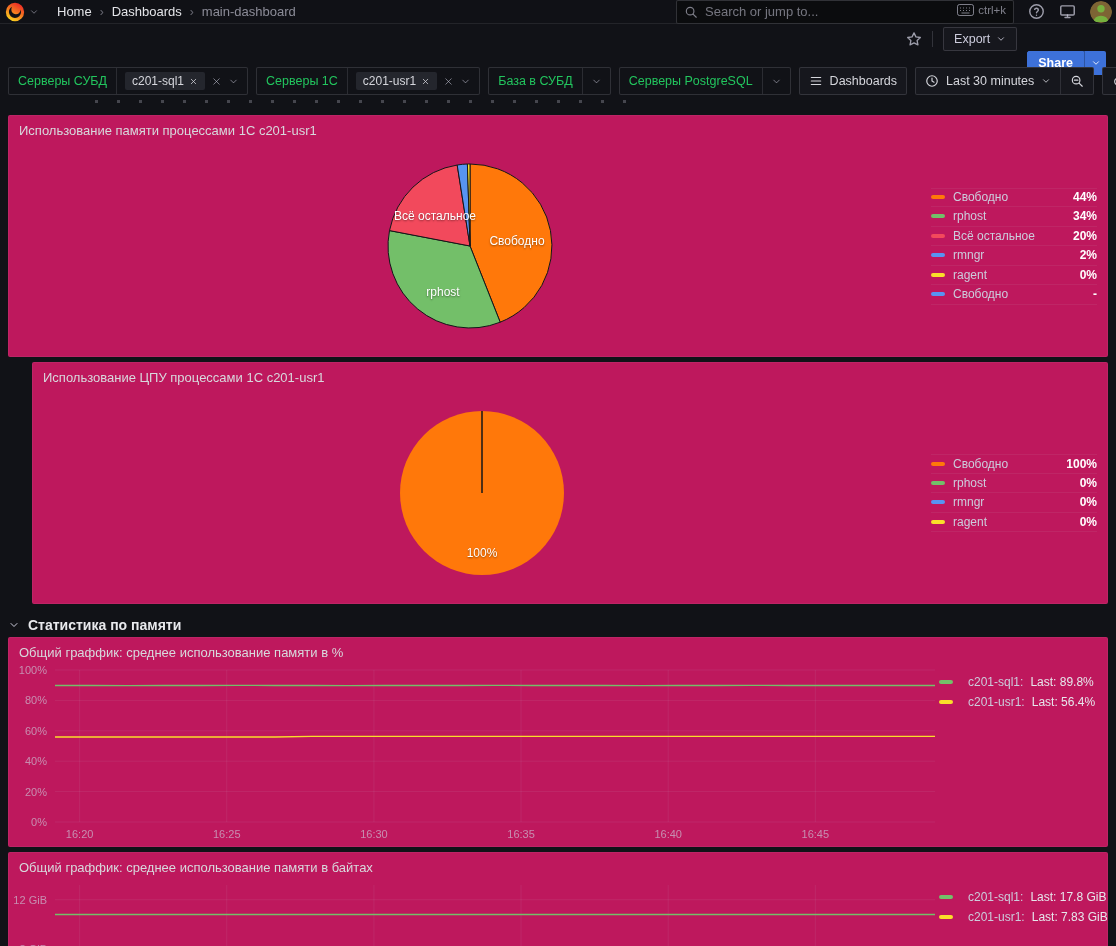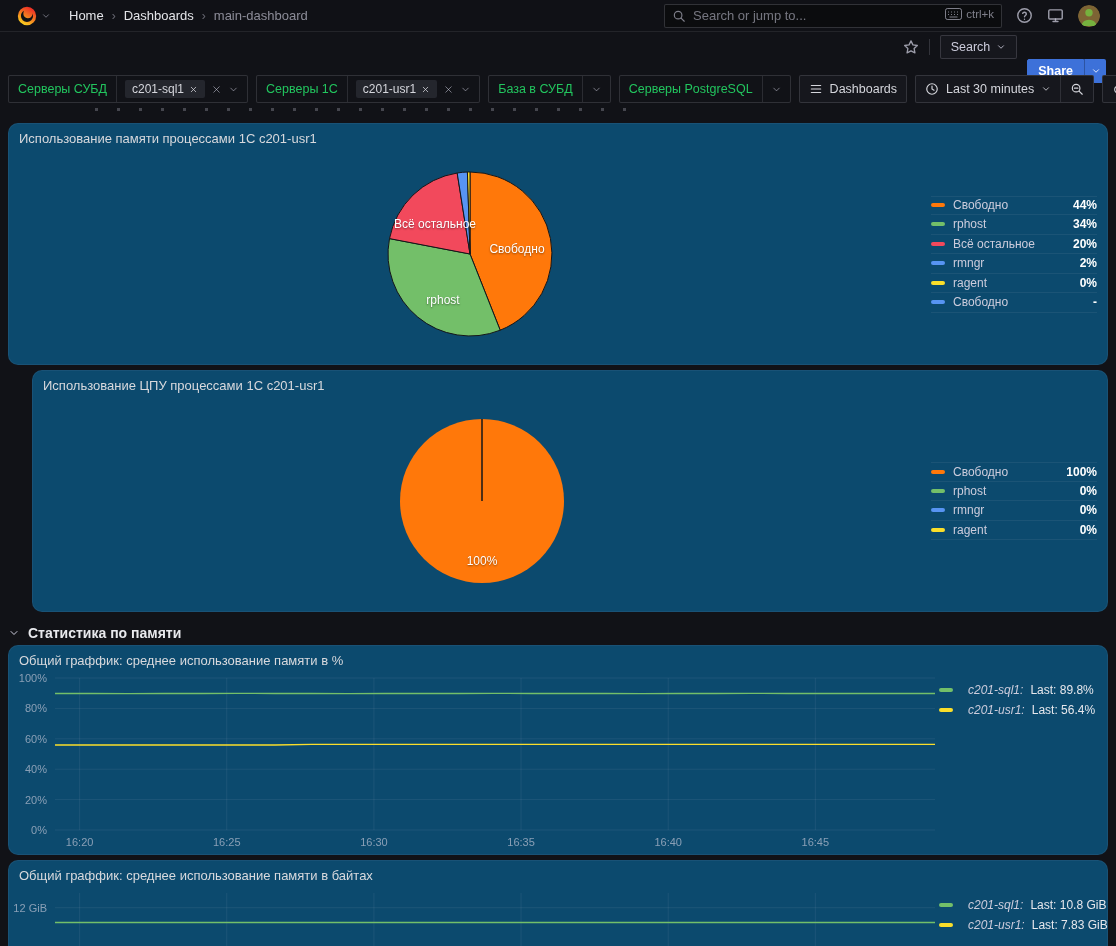--- a/index.html
+++ b/index.html
@@ -5,21 +5,21 @@
   * { box-sizing: border-box; margin: 0; padding: 0; }
   html,body { width:1116px; height:946px; overflow:hidden; }
   body {
     background:#111217; color:#ccccdc;
     font-family:"Liberation Sans","DejaVu Sans",sans-serif; font-size:13px;
   }
   svg { display:block; }
   .ic { stroke:currentColor; fill:none; stroke-width:2; stroke-linecap:round; stroke-linejoin:round; }
 
   
-  .topnav { height:32px; display:flex; align-items:center; gap:8px; padding:0 16px;
+  .topnav { height:24px; display:flex; align-items:center; gap:8px; padding:0 4px;
     border-bottom:1px solid rgba(204,204,220,0.10); background:#101116; }
   .logo-wrap { display:flex; align-items:center; gap:3px; cursor:pointer; }
   .crumbs { display:flex; align-items:center; gap:8px; margin-left:10px; white-space:nowrap; }
   .crumb { color:#e3e4e8; font-weight:500; cursor:pointer; }
   .crumb-sep { color:rgba(204,204,220,0.45); font-size:12px; }
   .crumb-current { color:rgba(204,204,220,0.65); }
   .searchbox { position:relative; margin-left:auto; width:338px; height:24px; }
   .searchbox input { width:100%; height:100%; background:#0b0c0e; color:#ccccdc;
     border:1px solid rgba(204,204,220,0.20); border-radius:2px; padding:0 64px 0 28px; font-size:13px;
     font-family:inherit; outline:none; }
@@ -59,21 +59,21 @@
     border-radius:2px; background:#16171d; }
   .group .gseg { display:flex; align-items:center; gap:7px; padding:0 9px; cursor:pointer;
     font-weight:500; font-size:12.5px; color:#d5d6dc; }
   .group .gsep { width:1px; background:rgba(204,204,220,0.14); }
 
   
   .clip-strip { height:3px; margin:5px 0 0 95px; width:545px;
     background:repeating-linear-gradient(90deg, rgba(204,204,220,0.28) 0 3px, transparent 3px 22px); }
 
   
-  .panel { margin:0 8px; background:#0c4a6e; border:1px solid rgba(204,204,220,0.07); border-radius:10px; }
+  .panel { margin:0 8px; background:#be185d; border:1px solid rgba(204,204,220,0.07); border-radius:2px; }
   .panel-title { padding:7px 10px 0; font-size:13px; font-weight:500; color:#d8d9dd; cursor:pointer; }
   .p1 { margin-top:12px; height:242px; }
   .p2 { margin-top:5px; height:242px;margin-left:32px; }
   .p3 { margin-top:0; height:210px; }
   .p4 { margin-top:5px; height:220px; }
 
   .pie-body { display:flex; height:calc(100% - 24px); }
   .pie-area { flex:1; display:flex; align-items:center; justify-content:center; }
   .pie-wrap { position:relative; width:170px; height:170px; }
   .pie-label { position:absolute; z-index:1; transform:translate(-50%,-50%); color:#fff; font-size:12px;
@@ -88,21 +88,21 @@
     border-bottom:1px solid rgba(204,204,220,0.08); cursor:pointer; }
   .lrow:first-child { border-top:1px solid rgba(204,204,220,0.08); }
   .dash { width:14px; height:4px; border-radius:2px; margin-right:8px; flex:none; }
   .lname { flex:1; color:#ccccdc; }
   .lval { color:#fff; font-weight:600; }
 
   .ts-body { display:flex; height:calc(100% - 24px); }
   .ts-chart { flex:1; height:100%; }
   .ts-legend { width:168px; padding:12px 4px 0 0; }
   .ts-lrow { display:flex; align-items:center; gap:7px; height:20px; font-size:12px; cursor:pointer; white-space:nowrap; }
-  .ts-name { color:#ccccdc;font-style:italic; }
+  .ts-name { color:#ccccdc; }
   .ts-val { color:#e6e7ec; font-weight:500; }
 
   
   .section-row { display:flex; align-items:center; gap:8px; margin:9px 8px 0; height:24px;
     color:#e8e9ed; font-weight:600; font-size:14px; cursor:pointer; }
   .section-row .chev { color:#ccccdc; display:flex; }
 </style>
 </head>
 <body>
 
@@ -174,21 +174,21 @@
 </div>
 
 <div class="toolbar2">
   <span class="star-btn">
     <svg class="ic" width="16" height="16" viewBox="0 0 24 24" stroke-width="1.7">
         <path d="M12 2.8l2.9 6 6.6.9-4.8 4.6 1.2 6.5L12 17.7 6.1 20.8l1.2-6.5L2.5 9.7l6.6-.9z"></path>
       </svg>
   </span>
   <div class="vdiv"></div>
   <button class="btn">
-    <span>Search</span>
+    <span>Export</span>
     <svg class="ic" width="10" height="10" viewBox="0 0 24 24">
         <path d="M6 9l6 6 6-6"></path>
       </svg>
   </button>
   <div class="split">
     <button class="btn btn-blue seg-main">
       <span>Share</span>
     </button>
     <span class="seg-arrow blue">
       <svg class="ic" width="10" height="10" viewBox="0 0 24 24">
@@ -477,21 +477,21 @@
           <line x1="806.3199999999999" x2="806.3199999999999" y1="10" y2="172" stroke="rgba(204,204,220,0.09)"></line>
           <text x="806.3199999999999" y="188" text-anchor="middle" font-size="11" fill="rgba(204,204,220,0.65)">16:45</text>
           <polyline points="46.0,39.5 119.3,39.5 192.7,39.5 266.0,39.5 339.3,39.5 412.7,39.5 486.0,39.5 559.3,39.5 632.7,39.5 706.0,39.5 779.3,39.5 852.7,39.5 926.0,39.5" fill="none" stroke="#73BF69" stroke-width="1.3"></polyline>
           <polyline points="46.0,102.8 119.3,102.8 192.7,102.8 266.0,102.8 339.3,102.8 412.7,102.8 486.0,102.8 559.3,102.8 632.7,102.8 706.0,102.8 779.3,102.8 852.7,102.8 926.0,102.8" fill="none" stroke="#FADE2A" stroke-width="1.3"></polyline>
         </svg>
       </div>
     <div class="ts-legend">
       <div class="ts-lrow">
         <span class="dash" style="background: rgb(115, 191, 105);"></span>
         <span class="ts-name">c201-sql1:</span>
-        <span class="ts-val">Last: 10.8 GiB</span>
+        <span class="ts-val">Last: 17.8 GiB</span>
       </div>
       <div class="ts-lrow">
         <span class="dash" style="background: rgb(250, 222, 42);"></span>
         <span class="ts-name">c201-usr1:</span>
         <span class="ts-val">Last: 7.83 GiB</span>
       </div>
     </div>
   </div>
 </div>
 

